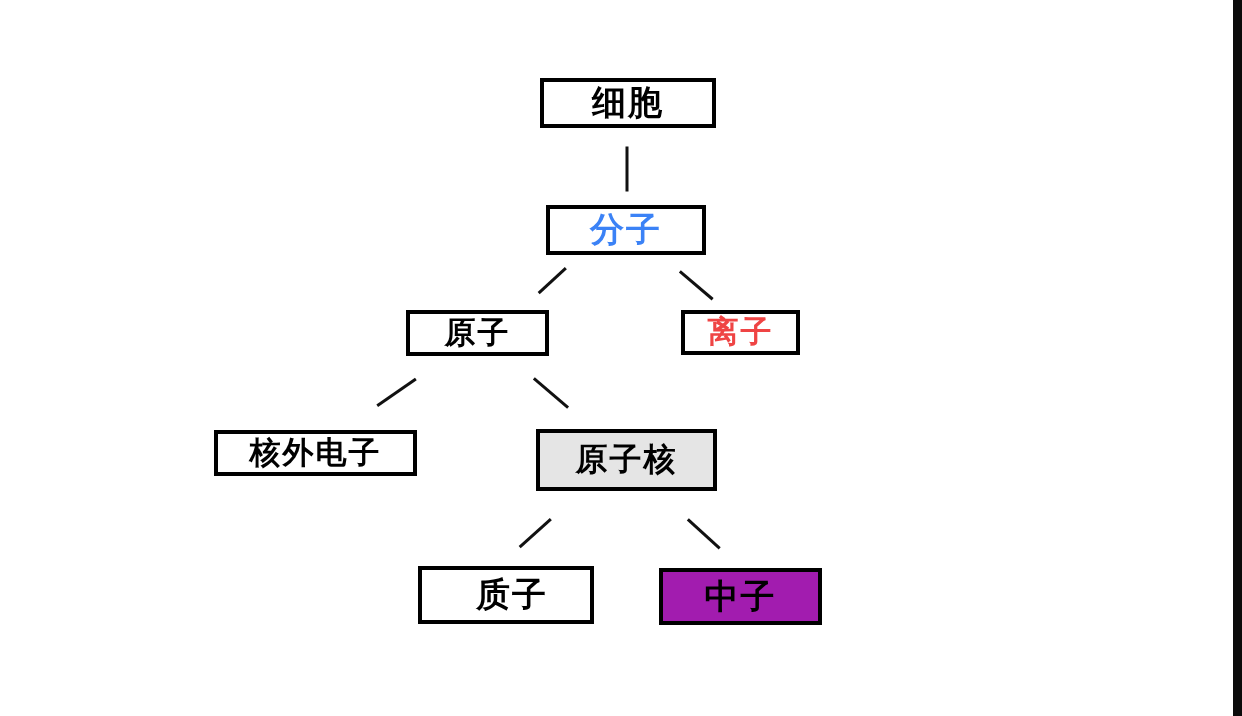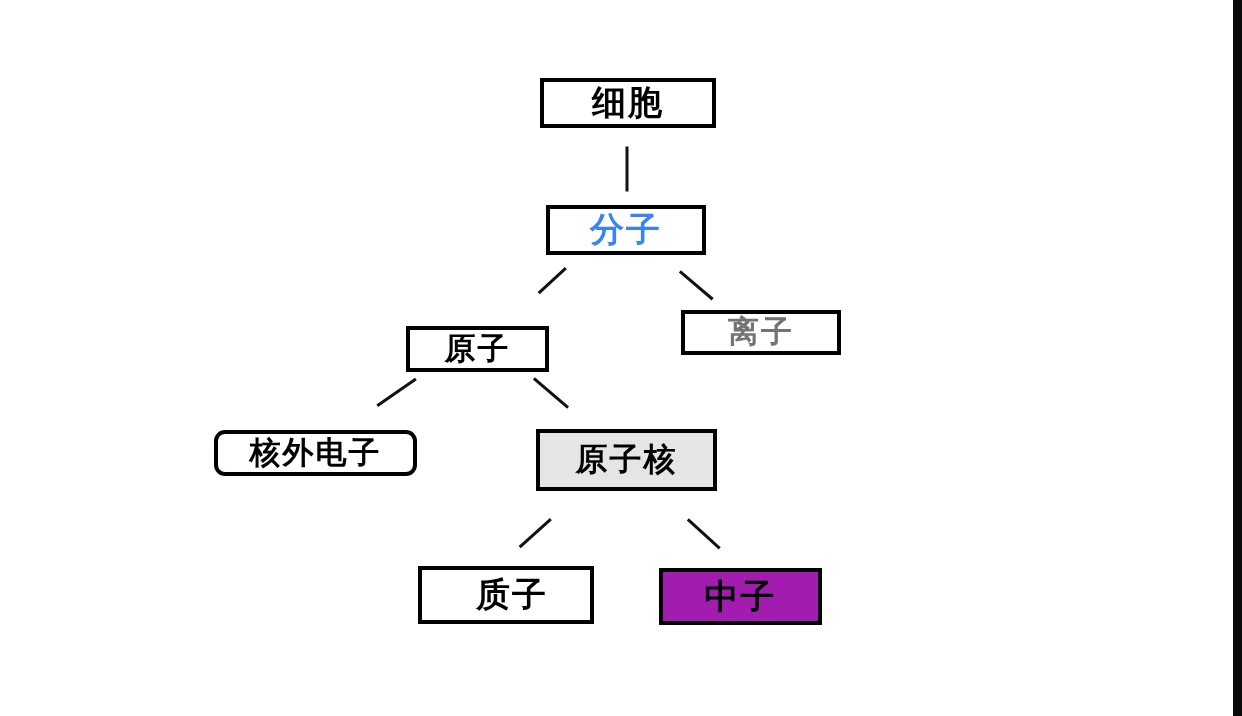--- a/index.html
+++ b/index.html
@@ -55,27 +55,27 @@
 <body>
 
 <div id="canvas">
   <div id="nodes-layer">
       <div class="node" style="left: 540px; top: 78px; width: 176px; height: 50px; font-size: 34px; border-color: rgb(0, 0, 0); background: rgb(255, 255, 255); color: rgb(0, 0, 0);">
         <span class="node-label">细胞</span>
       </div>
       <div class="node" style="left: 546px; top: 205px; width: 160px; height: 50px; font-size: 34px; border-color: rgb(0, 0, 0); background: rgb(255, 255, 255); color: #3b82f6;">
         <span class="node-label">分子</span>
       </div>
-      <div class="node" style="left: 406px; top: 310px; width: 143px; height: 46px; font-size: 31px; border-color: rgb(0, 0, 0); background: rgb(255, 255, 255); color: rgb(0, 0, 0); margin-top: 16px;">
+      <div class="node" style="left: 406px; top: 310px; width: 143px; height: 46px; font-size: 31px; border-color: rgb(0, 0, 0); background: rgb(255, 255, 255); color: rgb(0, 0, 0);">
         <span class="node-label">原子</span>
       </div>
-      <div class="node" style="left: 681px; top: 310px; width: 160px; height: 45px; font-size: 31px; border-color: rgb(0, 0, 0); background: rgb(255, 255, 255); color: #737373;">
+      <div class="node" style="left: 681px; top: 310px; width: 119px; height: 45px; font-size: 31px; border-color: rgb(0, 0, 0); background: rgb(255, 255, 255); color: #ef4444;">
         <span class="node-label">离子</span>
       </div>
-      <div class="node" style="left: 214px; top: 430px; width: 203px; height: 46px; font-size: 31px; border-color: rgb(0, 0, 0); background: rgb(255, 255, 255); color: rgb(0, 0, 0); border-radius: 11px;">
+      <div class="node" style="left: 214px; top: 430px; width: 203px; height: 46px; font-size: 31px; border-color: rgb(0, 0, 0); background: rgb(255, 255, 255); color: rgb(0, 0, 0);">
         <span class="node-label">核外电子</span>
       </div>
       <div class="node" style="left: 536px; top: 429px; width: 181px; height: 62px; font-size: 32px; border-color: rgb(0, 0, 0); background: #e5e5e5; color: rgb(0, 0, 0);">
         <span class="node-label">原子核</span>
       </div>
       <div class="node" style="left: 418px; top: 566px; width: 176px; height: 58px; font-size: 34px; border-color: rgb(0, 0, 0); background: rgb(255, 255, 255); color: rgb(0, 0, 0); padding-left: 12px;">
         <span class="node-label">质子</span>
       </div>
       <div class="node" style="left: 659px; top: 568px; width: 163px; height: 57px; font-size: 34px; border-color: rgb(0, 0, 0); background: #a21caf; color: rgb(0, 0, 0);">
         <span class="node-label">中子</span>

